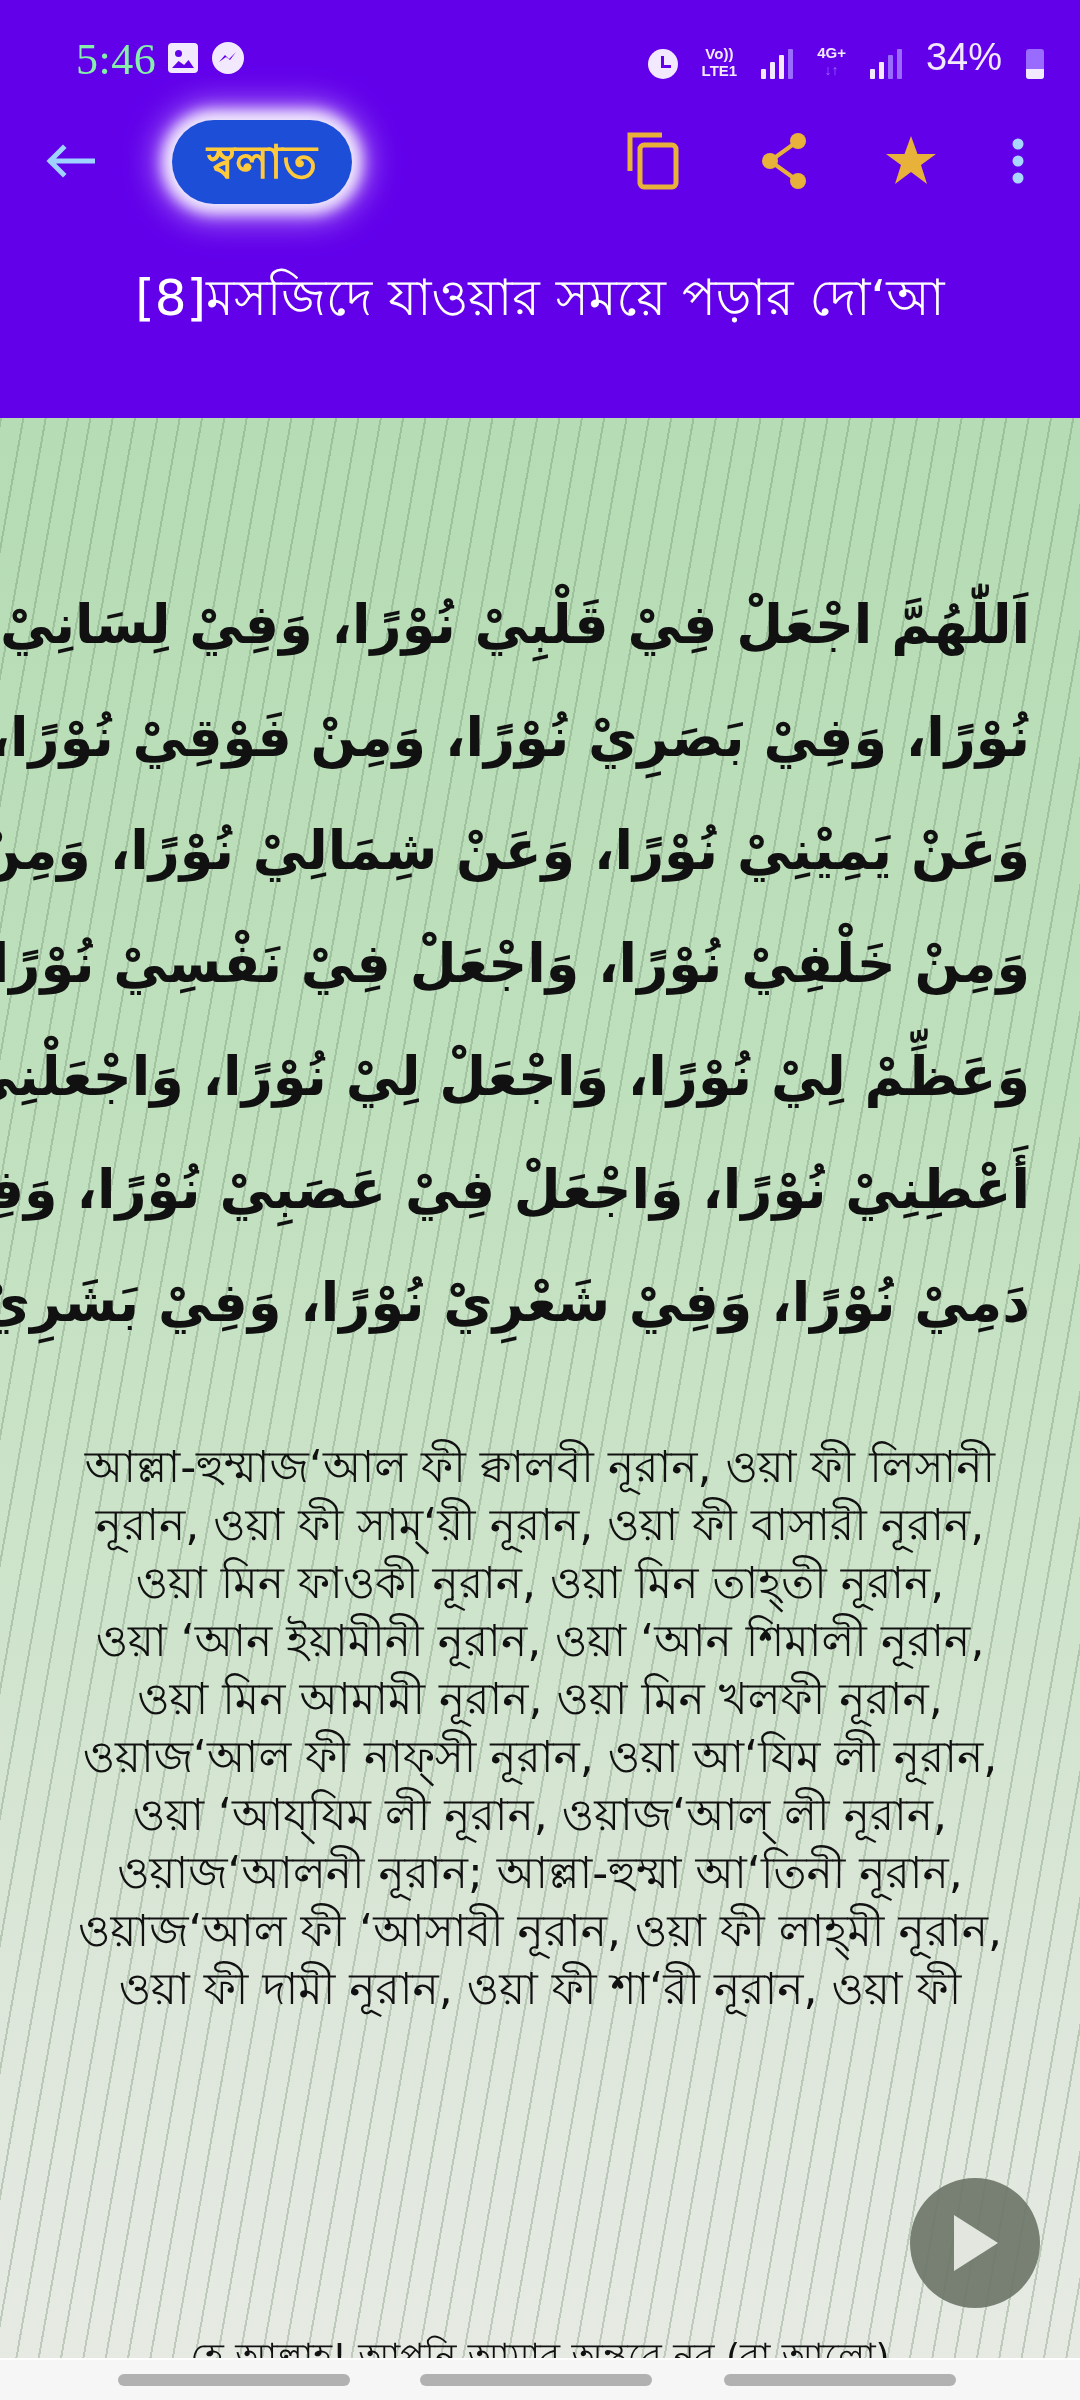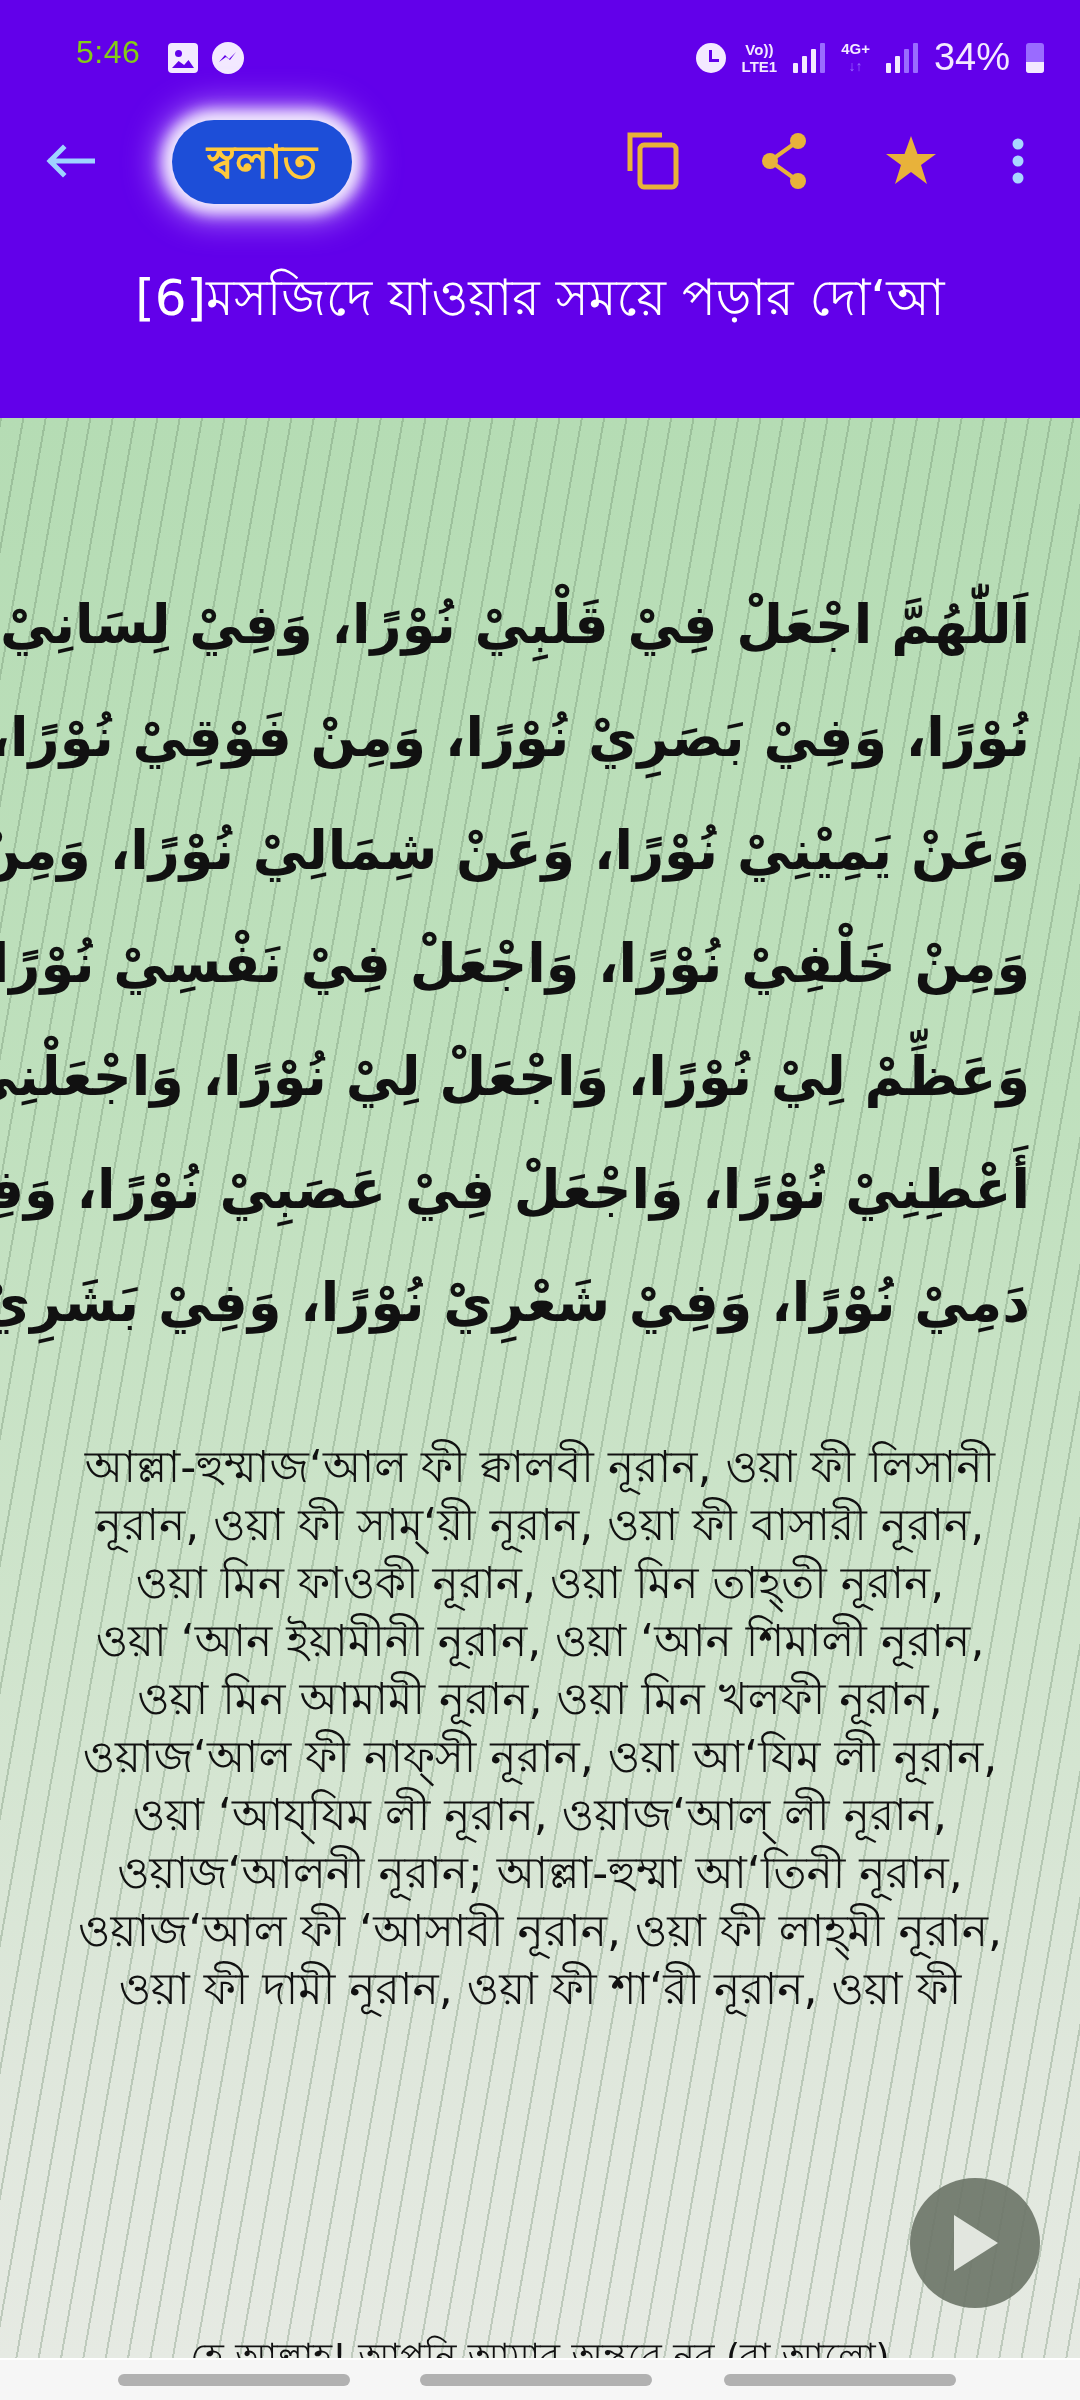--- a/index.html
+++ b/index.html
@@ -25,23 +25,23 @@
     }
     .statusbar {
       position: absolute;
       left: 0; top: 0;
       width: 1080px;
       height: 118px;
     }
     .status-time {
       position: absolute;
       left: 76px; top: 34px;
-      font-family: Liberation Sans, sans-serif;
-      font-size: 32px;
-      color: #84cc16;
+      font-family: Liberation Serif, serif;
+      font-size: 44px;
+      color: #86efac;
       letter-spacing: 0.5px;
     }
     .status-left-icons {
       position: absolute;
       left: 168px; top: 42px;
       display: flex;
       gap: 14px;
       align-items: center;
     }
     .si-gallery {
@@ -70,22 +70,22 @@
       width: 32px; height: 32px;
       border-radius: 50%;
       background: #f3e9ff;
       position: relative;
     }
     .si-messenger svg { position: absolute; left: 6px; top: 8px; }
     .status-right {
       position: absolute;
       right: 36px; top: 36px;
       display: flex;
-      align-items: center;
-      gap: 16px;
+      align-items: flex-end;
+      gap: 24px;
       color: #f3e9ff;
     }
     .si-alarm {
       width: 30px; height: 30px;
       border-radius: 50%;
       background: #f3e9ff;
       position: relative;
     }
     .si-alarm::after {
       content: "";
@@ -344,21 +344,21 @@
     </div>
     <div class="tb-icon tb-more">
       <svg width="14" height="52" viewBox="0 0 14 52">
         <circle cx="7" cy="9" r="5.5" fill="#a9d6ff"></circle>
         <circle cx="7" cy="26" r="5.5" fill="#a9d6ff"></circle>
         <circle cx="7" cy="43" r="5.5" fill="#a9d6ff"></circle>
       </svg>
     </div>
   </div>
 
-  <div class="page-title">[6]মসজিদে যাওয়ার সময়ে পড়ার দো‘আ</div>
+  <div class="page-title">[8]মসজিদে যাওয়ার সময়ে পড়ার দো‘আ</div>
 </div>
 
 <div class="content">
   <div class="content-lines"></div>
 
   <div class="arabic-block">
     <span class="arabic-line">اَللّٰهُمَّ اجْعَلْ فِيْ قَلْبِيْ نُوْرًا، وَفِيْ لِسَانِيْ نُوْرًا، وَفِيْ سَمْعِيْ</span>
     <span class="arabic-line">نُوْرًا، وَفِيْ بَصَرِيْ نُوْرًا، وَمِنْ فَوْقِيْ نُوْرًا، وَمِنْ تَحْتِيْ نُوْرًا،</span>
     <span class="arabic-line">وَعَنْ يَمِيْنِيْ نُوْرًا، وَعَنْ شِمَالِيْ نُوْرًا، وَمِنْ أَمَامِيْ نُوْرًا،</span>
     <span class="arabic-line">وَمِنْ خَلْفِيْ نُوْرًا، وَاجْعَلْ فِيْ نَفْسِيْ نُوْرًا، وَأَعْظِمْ لِيْ نُوْرًا،</span>

